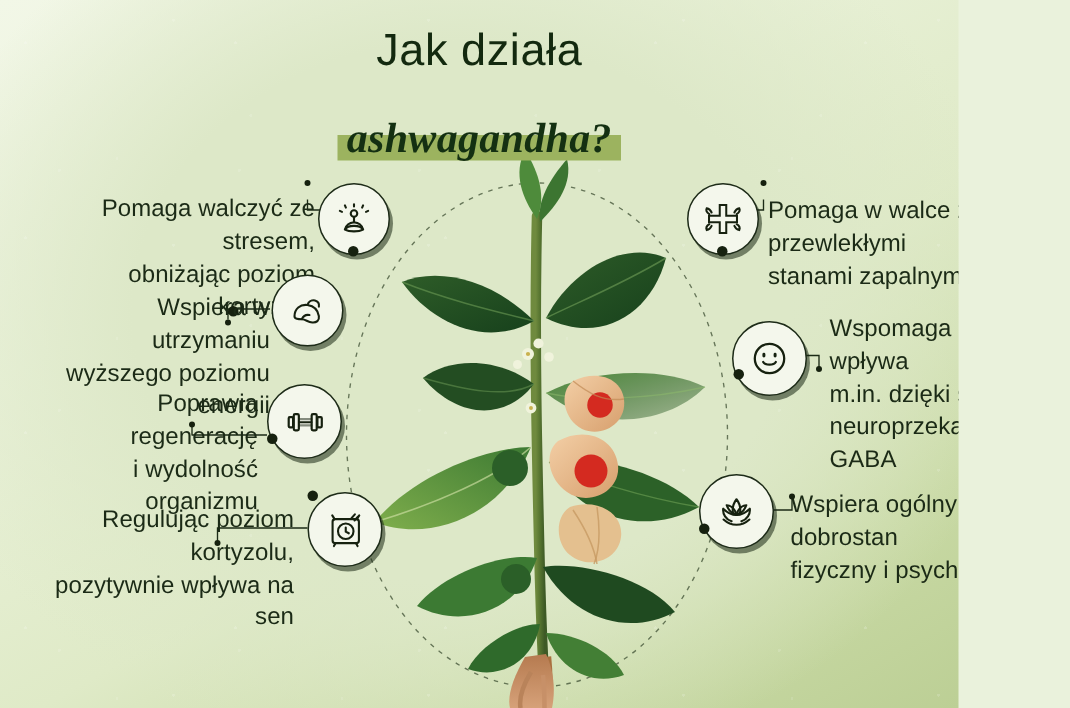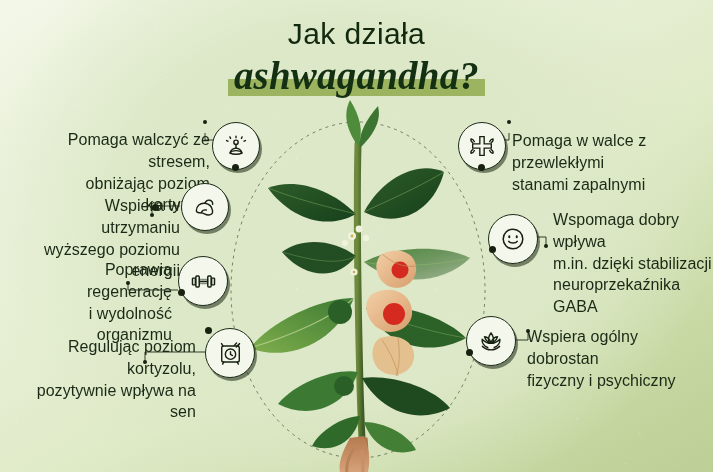--- a/index.html
+++ b/index.html
@@ -2,21 +2,21 @@
 <html><head>
 <meta charset="utf-8">
 <style>
   html,body{margin:0;padding:0;}
   body{
     width:713px;height:472px;overflow:hidden;
     font-family:"Liberation Sans",sans-serif;
     background:#eaf2dc;
   }
   #canvas{
-    position:relative;width:713px;height:472px;overflow:hidden;
+    position:relative;width:639px;height:472px;overflow:hidden;
     background:
       radial-gradient(ellipse 520px 430px at 48% 44%, #dde8c8 0%, #dde8c8 42%, rgba(221,232,200,0) 72%),
       linear-gradient(150deg,#f2f7e7 0%, #eaf2da 30%, #dfeac7 58%, #c8d9a4 82%, #bccf95 100%);
   }
   .noise{position:absolute;inset:0;opacity:.35;pointer-events:none;
     background-image:
       radial-gradient(circle at 12% 22%, rgba(255,255,255,.5) 0 1px, transparent 1px),
       radial-gradient(circle at 68% 9%, rgba(255,255,255,.45) 0 1px, transparent 1px),
       radial-gradient(circle at 33% 71%, rgba(255,255,255,.4) 0 1px, transparent 1px),
       radial-gradient(circle at 88% 55%, rgba(255,255,255,.4) 0 1px, transparent 1px),
@@ -29,21 +29,21 @@
     font-size:30px;font-weight:400;color:#13290f;letter-spacing:.4px;line-height:1.05;
   }
   #title-line2-wrap{position:relative;display:inline-block;margin-top:3px;}
   #title-hl{
     position:absolute;left:-6px;right:-6px;bottom:2px;height:17px;
     background:#9cb35f;z-index:0;
   }
   #title-line2{
     position:relative;z-index:1;
     font-family:"Liberation Serif",serif;font-style:italic;font-weight:700;
-    font-size:39px;color:#143012;letter-spacing:.2px;
+    font-size:28px;color:#143012;letter-spacing:.2px;margin-top:24px;
   }
 
   
   #arc{position:absolute;left:0;top:0;width:713px;height:472px;z-index:5;pointer-events:none;}
 
   
   #plant{position:absolute;left:232px;top:86px;width:260px;height:386px;z-index:10;}
 
   
   .node{position:absolute;z-index:30;}

